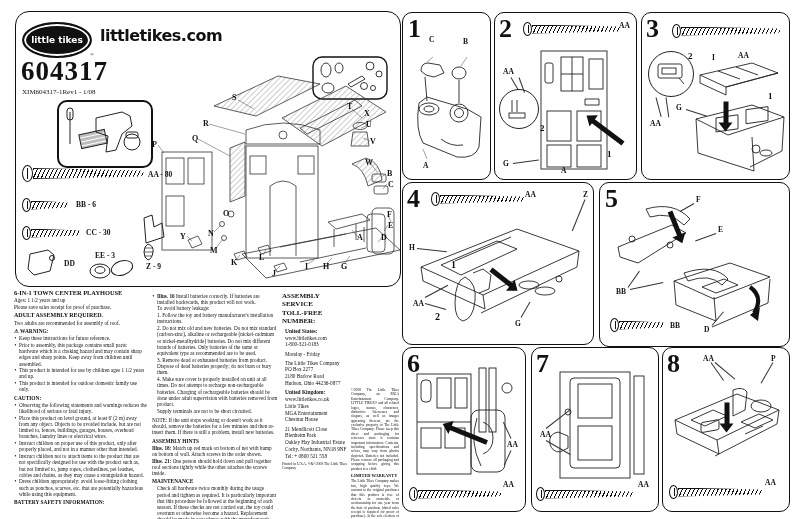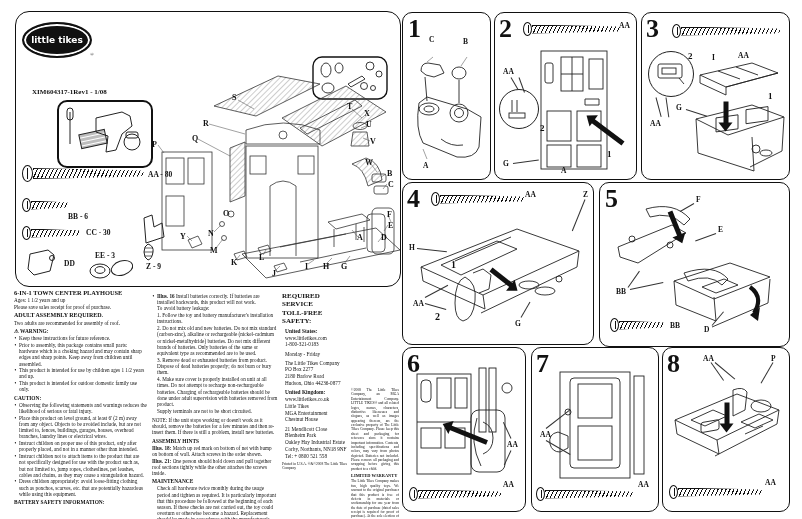--- a/index.html
+++ b/index.html
@@ -8,21 +8,21 @@
   
   .panel{position:absolute;border:1.4px solid #111;border-radius:10px;background:#fff;}
   .mainpanel{left:15px;top:11px;width:384px;height:274px;border-radius:14px;}
   
   .logo{position:absolute;left:22px;top:22px;width:66px;height:32px;background:#111;border:2.5px solid #111;
         border-radius:50%;box-shadow:inset 0 0 0 2px #fff;display:flex;align-items:center;justify-content:center;}
   .logo span{color:#fff;font-family:"DejaVu Sans",sans-serif;font-weight:bold;font-size:9px;letter-spacing:0;}
   .regmark{position:absolute;left:90px;top:52px;font-size:5px;}
   .site{position:absolute;left:100px;top:26px;font-family:"DejaVu Sans",sans-serif;font-weight:bold;font-size:16px;letter-spacing:-0.5px;}
   .model{position:absolute;left:21px;top:56px;font-weight:bold;font-size:27px;letter-spacing:1px;}
-  .rev{position:absolute;left:32px;top:88px;font-weight:bold;font-size:7px;}
+  .rev{position:absolute;left:22px;top:88px;font-weight:normal;font-size:7px;}
   
   .toolsbox{position:absolute;left:57px;top:100px;width:92px;height:64px;border:2px solid #111;border-radius:10px;}
   
   .screw{position:absolute;display:flex;align-items:center;height:15px;}
   .sc-head{width:9px;height:15px;border:1.2px solid #111;border-radius:50%;background:#fff;position:relative;flex:0 0 auto;}
   .sc-head::after{content:"";position:absolute;top:2px;bottom:2px;left:3.5px;width:1.2px;background:#111;}
   .sc-shaft{height:9px;border-top:1.1px solid #111;border-bottom:1.1px solid #111;
             background:repeating-linear-gradient(115deg,#111 0,#111 1px,#fff 1px,#fff 3.6px);
             clip-path:polygon(0 0,96% 22%,100% 50%,96% 78%,0 100%);}
   .sm .sc-head{width:7px;height:12px;} .sm{height:12px;} .sm .sc-shaft{height:7px;}
@@ -56,20 +56,22 @@
 <body>
 
 <div class="sheet">
 
   <div class="panel mainpanel"></div>
 
   <div class="logo">
     <span>little tikes</span>
   </div>
   <div class="regmark">®</div>
+  <div class="site">littletikes.com</div>
+  <div class="model">604317</div>
   <div class="rev">XIM604317-1Rev1 - 1/08</div>
 
   <div class="toolsbox"></div>
   <svg style="left:62px;top:104px;width:82px;height:56px" viewBox="0 0 82 56">
     <g fill="none" stroke="#222" stroke-width="1">
       <line x1="8" y1="8" x2="8" y2="40"></line>
         <rect x="5" y="4" width="6" height="12" rx="3"></rect>
       <path d="M34 14 l26 -6 8 4 2 10 -10 8 -6 16 -10 2 2 -16 -12 -4 z"></path>
       <rect x="18" y="28" width="26" height="14" transform="rotate(-12 31 35)" fill="url(#bh)"></rect>
       <circle cx="70" cy="38" r="8"></circle>
@@ -85,21 +87,21 @@
   <div class="screw" style="left:22px;top:166px;">
     <span class="sc-head"></span>
     <span class="sc-shaft" style="width:112px"></span>
   </div>
   <div class="pl" style="left:148px;top:170px;">AA - 80</div>
 
   <div class="screw sm" style="left:22px;top:199px;">
     <span class="sc-head"></span>
     <span class="sc-shaft" style="width:38px"></span>
   </div>
-  <div class="pl" style="left:68px;top:200px;margin-top:12px;">BB - 6</div>
+  <div class="pl" style="left:76px;top:200px;">BB - 6</div>
 
   <div class="screw sm" style="left:22px;top:227px;">
     <span class="sc-head"></span>
     <span class="sc-shaft" style="width:50px"></span>
   </div>
   <div class="pl" style="left:86px;top:228px;">CC - 30</div>
 
   <svg style="left:26px;top:248px;width:34px;height:30px" viewBox="0 0 34 30">
     <g fill="none" stroke="#222" stroke-width="1">
       <path d="M4 6 l18 -4 6 5 -4 16 -16 4 -6 -6 z"></path>
@@ -536,22 +538,22 @@
     </div>
     <div class="ln">
       <span style="font-weight:bold">Illus. 21:</span><span> One person should hold down and pull together roof sections tightly while the other attaches the screws inside.</span>
     </div>
     <div class="t3">MAINTENANCE</div>
     <div class="ind">Check all hardware twice monthly during the usage period and tighten as required. It is particularly important that this procedure be followed at the beginning of each season. If these checks are not carried out, the toy could overturn or otherwise become a hazard. Replacement should be made in accordance with the manufacturer's instructions.</div>
 
   </div>
 
   <div class="col" style="left:282px;top:292px;width:66px;">
-    <div class="csh">REQUIRED SERVICE</div>
-    <div class="csh">TOLL-FREE SAFETY:</div>
+    <div class="csh">ASSEMBLY SERVICE</div>
+    <div class="csh">TOLL-FREE NUMBER:</div>
     <div class="t3" style="padding-left:3px;">United States:</div>
     <div class="ln" style="padding-left:3px;">www.littletikes.com</div>
     <div class="ln" style="padding-left:3px;">1-800-321-0183</div>
     <div class="ln gap" style="padding-left:3px;">Monday - Friday</div>
     <div class="ln gap" style="padding-left:3px;">The Little Tikes Company</div>
     <div class="ln" style="padding-left:3px;">PO Box 2277</div>
     <div class="ln" style="padding-left:3px;">2180 Barlow Road</div>
     <div class="ln" style="padding-left:3px;">Hudson, Ohio 44236-0877</div>
     <div class="t3 gap" style="padding-left:3px;">United Kingdom:</div>
     <div class="ln" style="padding-left:3px;">www.littletikes.co.uk</div>

